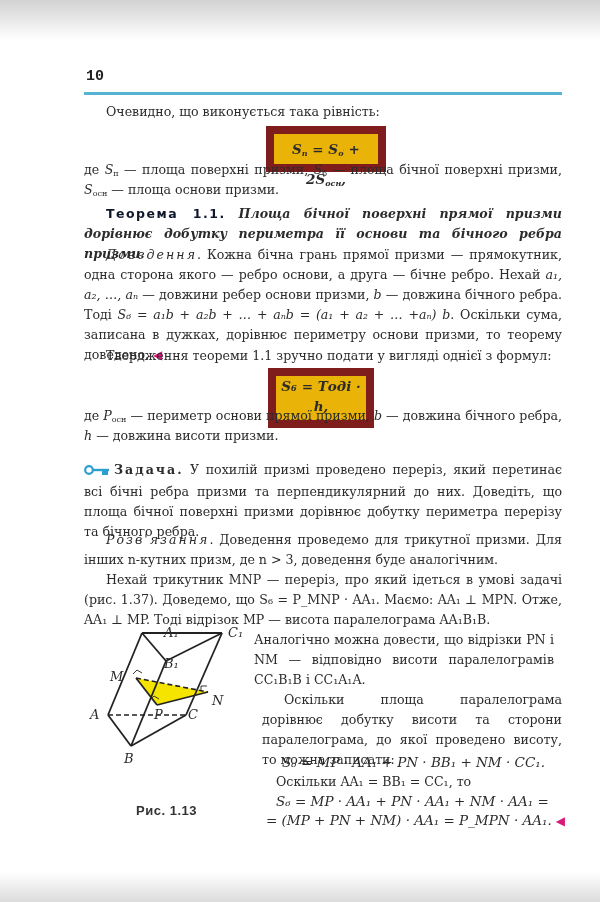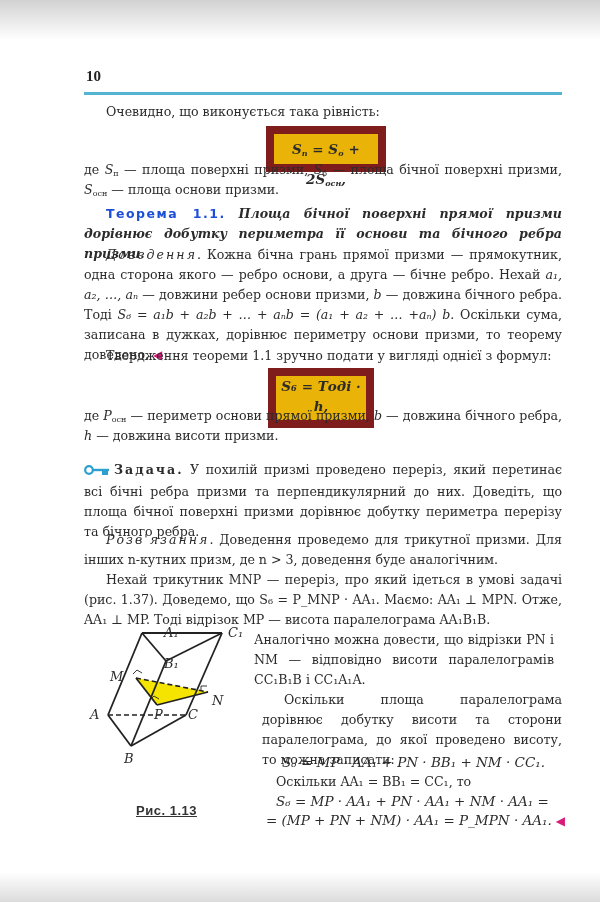--- a/index.html
+++ b/index.html
@@ -9,40 +9,40 @@
       font-family: "DejaVu Serif", "Liberation Serif", serif;
       color: #2b2b2b;
       position: relative;
     }
     .shade-top { position: absolute; left: 0; top: 0; width: 600px; height: 40px;
       background: linear-gradient(#d2d2d2, rgba(255,255,255,0)); }
     .shade-bottom { position: absolute; left: 0; bottom: 0; width: 600px; height: 30px;
       background: linear-gradient(rgba(255,255,255,0), #dcdcdc); }
     .header { position: absolute; left: 84px; top: 66px; width: 478px; height: 26px;
       border-bottom: 3px solid #55b4d2; }
-    .page-num { position: absolute; left: 2px; top: 2px; font-family: Liberation Serif, serif;
+    .page-num { position: absolute; left: 2px; top: 2px; font-family: Liberation Mono, monospace;
       font-weight: bold; font-size: 15px; color: #222; }
     .section-title { position: absolute; left: 0; width: 100%; top: 3px; text-align: center;
       font-family: "Liberation Sans", sans-serif; font-size: 13px; color: #333; letter-spacing: 0.3px; }
     .section-title b { font-weight: normal; color:#222; }
     .p { position: absolute; left: 84px; width: 478px; font-size: 12.6px; line-height: 20px;
       text-align: justify; white-space: normal; }
     .ind { text-indent: 22px; }
     i.v { font-style: italic; font-family: "DejaVu Serif", serif; }
     sub { font-size: 8px; vertical-align: -2px; line-height: 0; }
     .box { position: absolute; border: 8px solid #7f1d1d; background: #eab308; text-align: center;
       font-weight: bold; font-style: italic; font-size: 13.5px; line-height: 20px; }
-    .thm-label { color: #1d4ed8; font-weight: bold; letter-spacing: 1.5px; font-family: "DejaVu Sans", sans-serif; font-size: 12.5px; }
+    .thm-label { color: #0f172a; font-weight: bold; letter-spacing: 1.5px; font-family: "DejaVu Sans", sans-serif; font-size: 12.5px; }
     .thm-text { font-weight: bold; font-style: italic; }
     .spaced { font-style: italic; letter-spacing: 2px; }
     .task-label { font-weight: bold; letter-spacing: 2px; }
     .qed { color: #d81b7a; font-size: 12px; margin-left: 4px; }
     .figure { position: absolute; left: 84px; top: 625px; width: 165px; height: 200px; }
     .fig-caption { position: absolute; left: 0; top: 178px; width: 165px; text-align: center;
-      font-family: "Liberation Sans", sans-serif; font-weight: bold; font-size: 13px; color: #333; letter-spacing: 0.5px; text-decoration: underline; }
+      font-family: "Liberation Sans", sans-serif; font-weight: bold; font-size: 13px; color: #333; letter-spacing: 0.5px; }
     .lbl { position: absolute; font-style: italic; font-size: 13px; }
     .key-icon { display: inline-block; vertical-align: -2px; margin-right: 4px; }
     .eq { position: absolute; font-style: italic; font-size: 13.5px; line-height: 20px; }
   </style>
 </head>
 <body>
 
 <div class="shade-top"></div>
 <div class="shade-bottom"></div>
 

